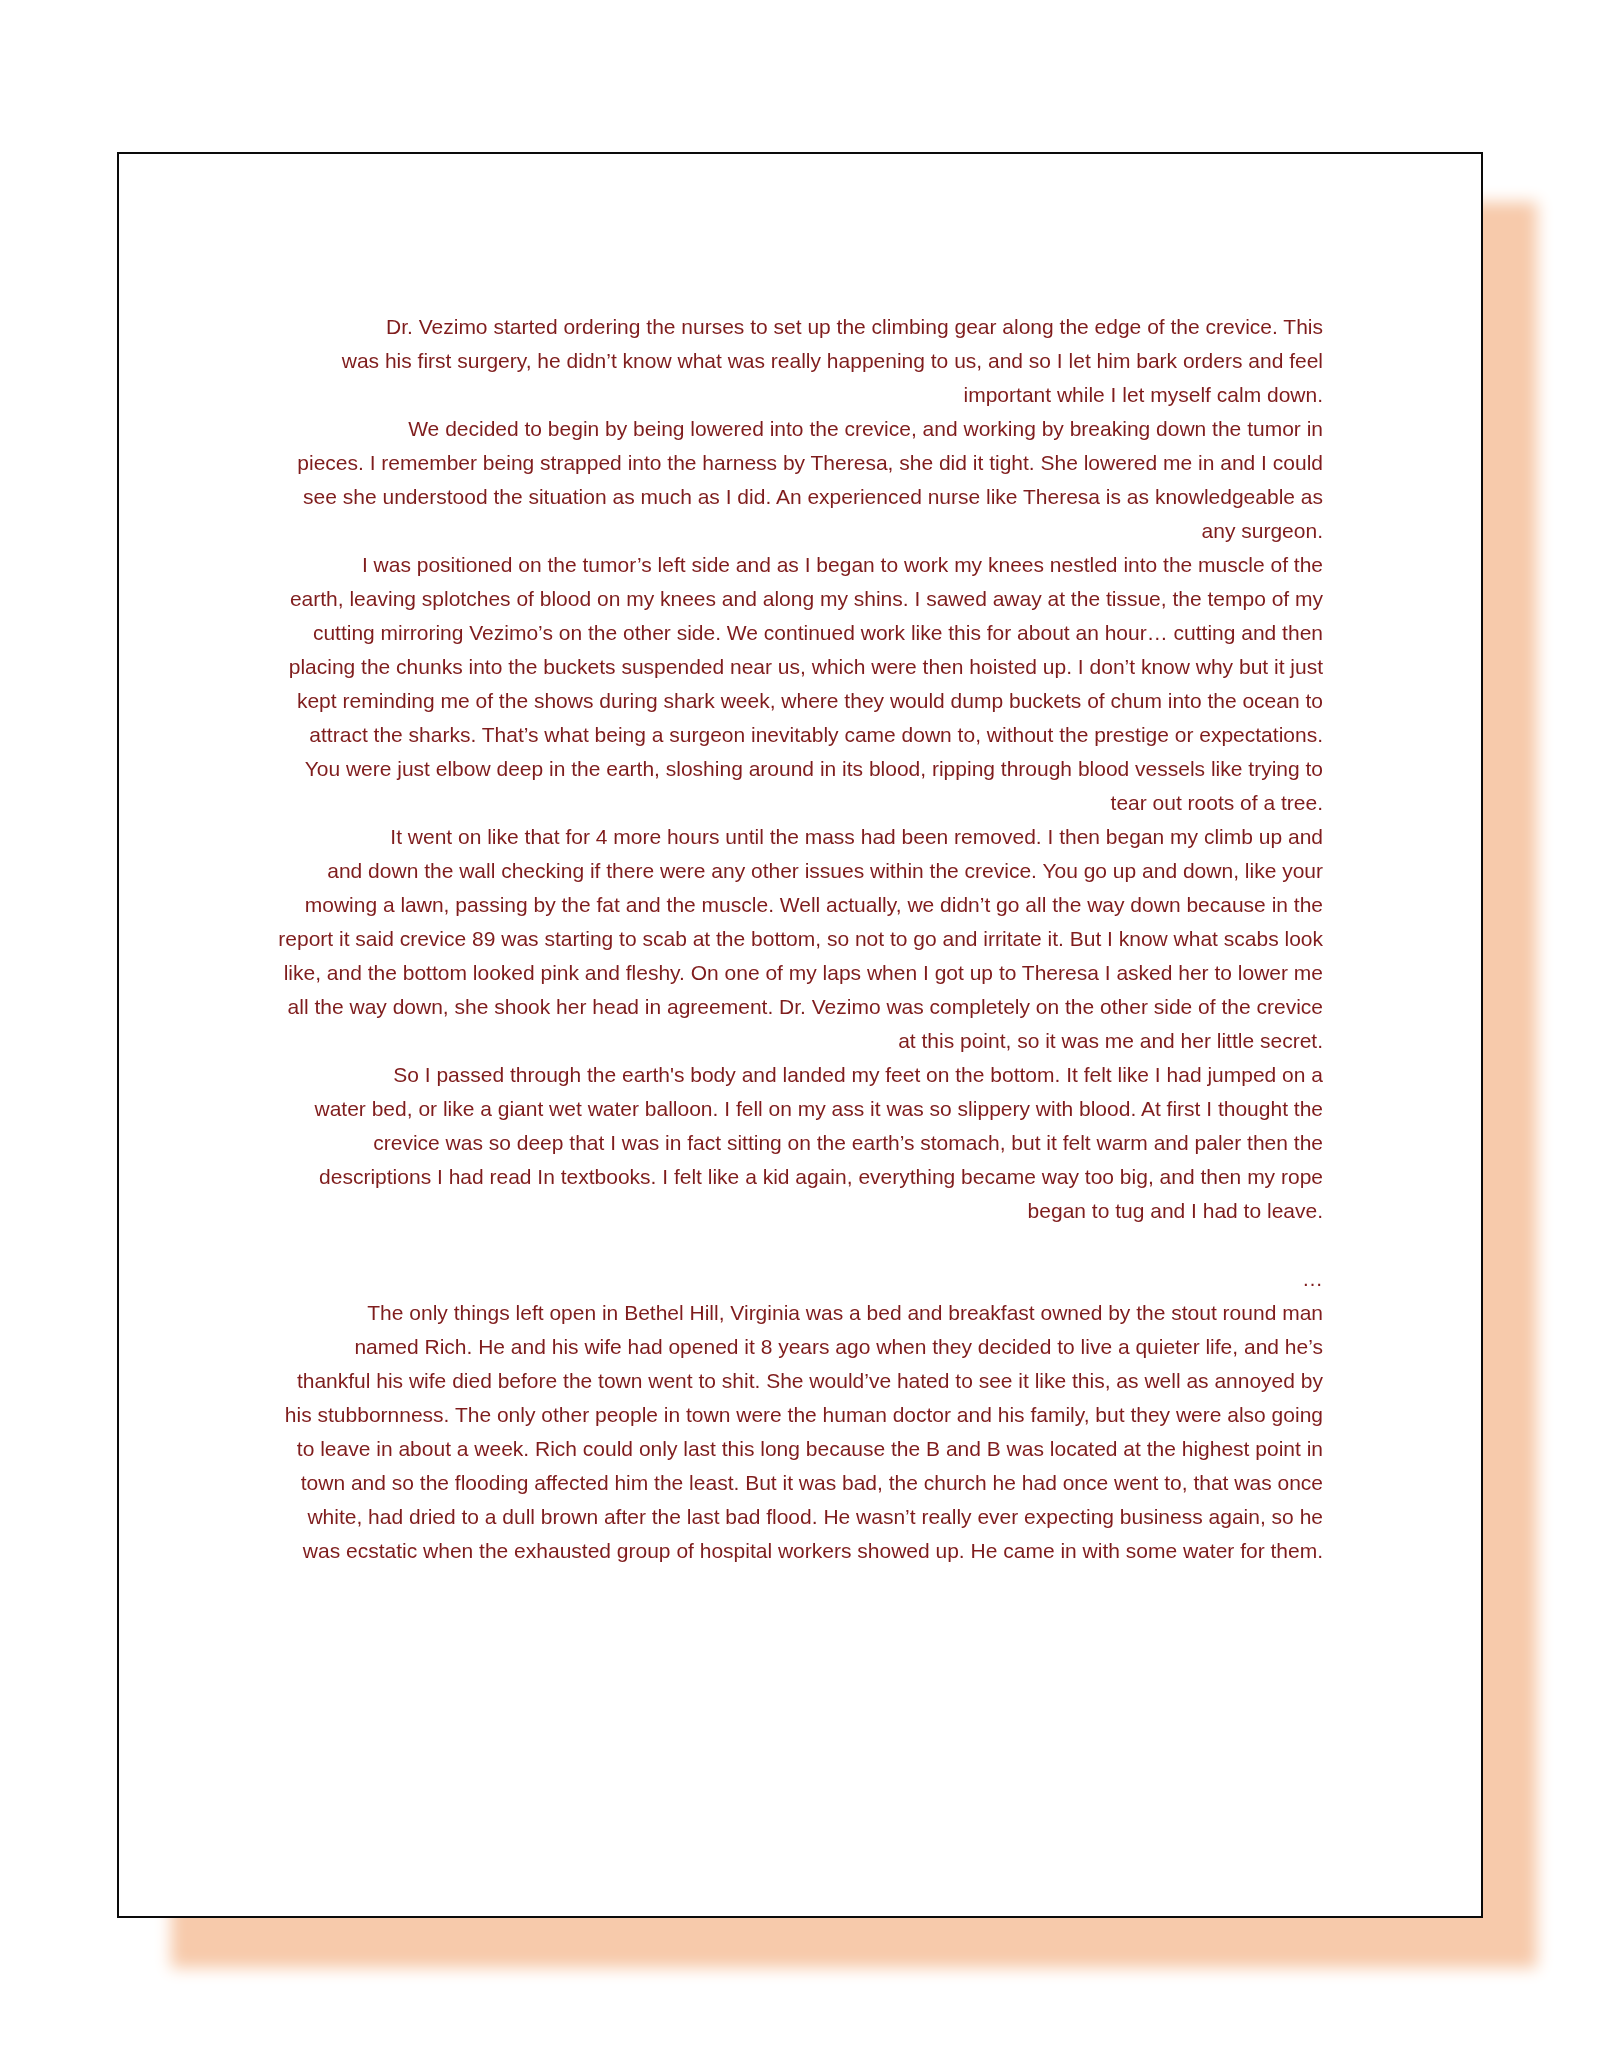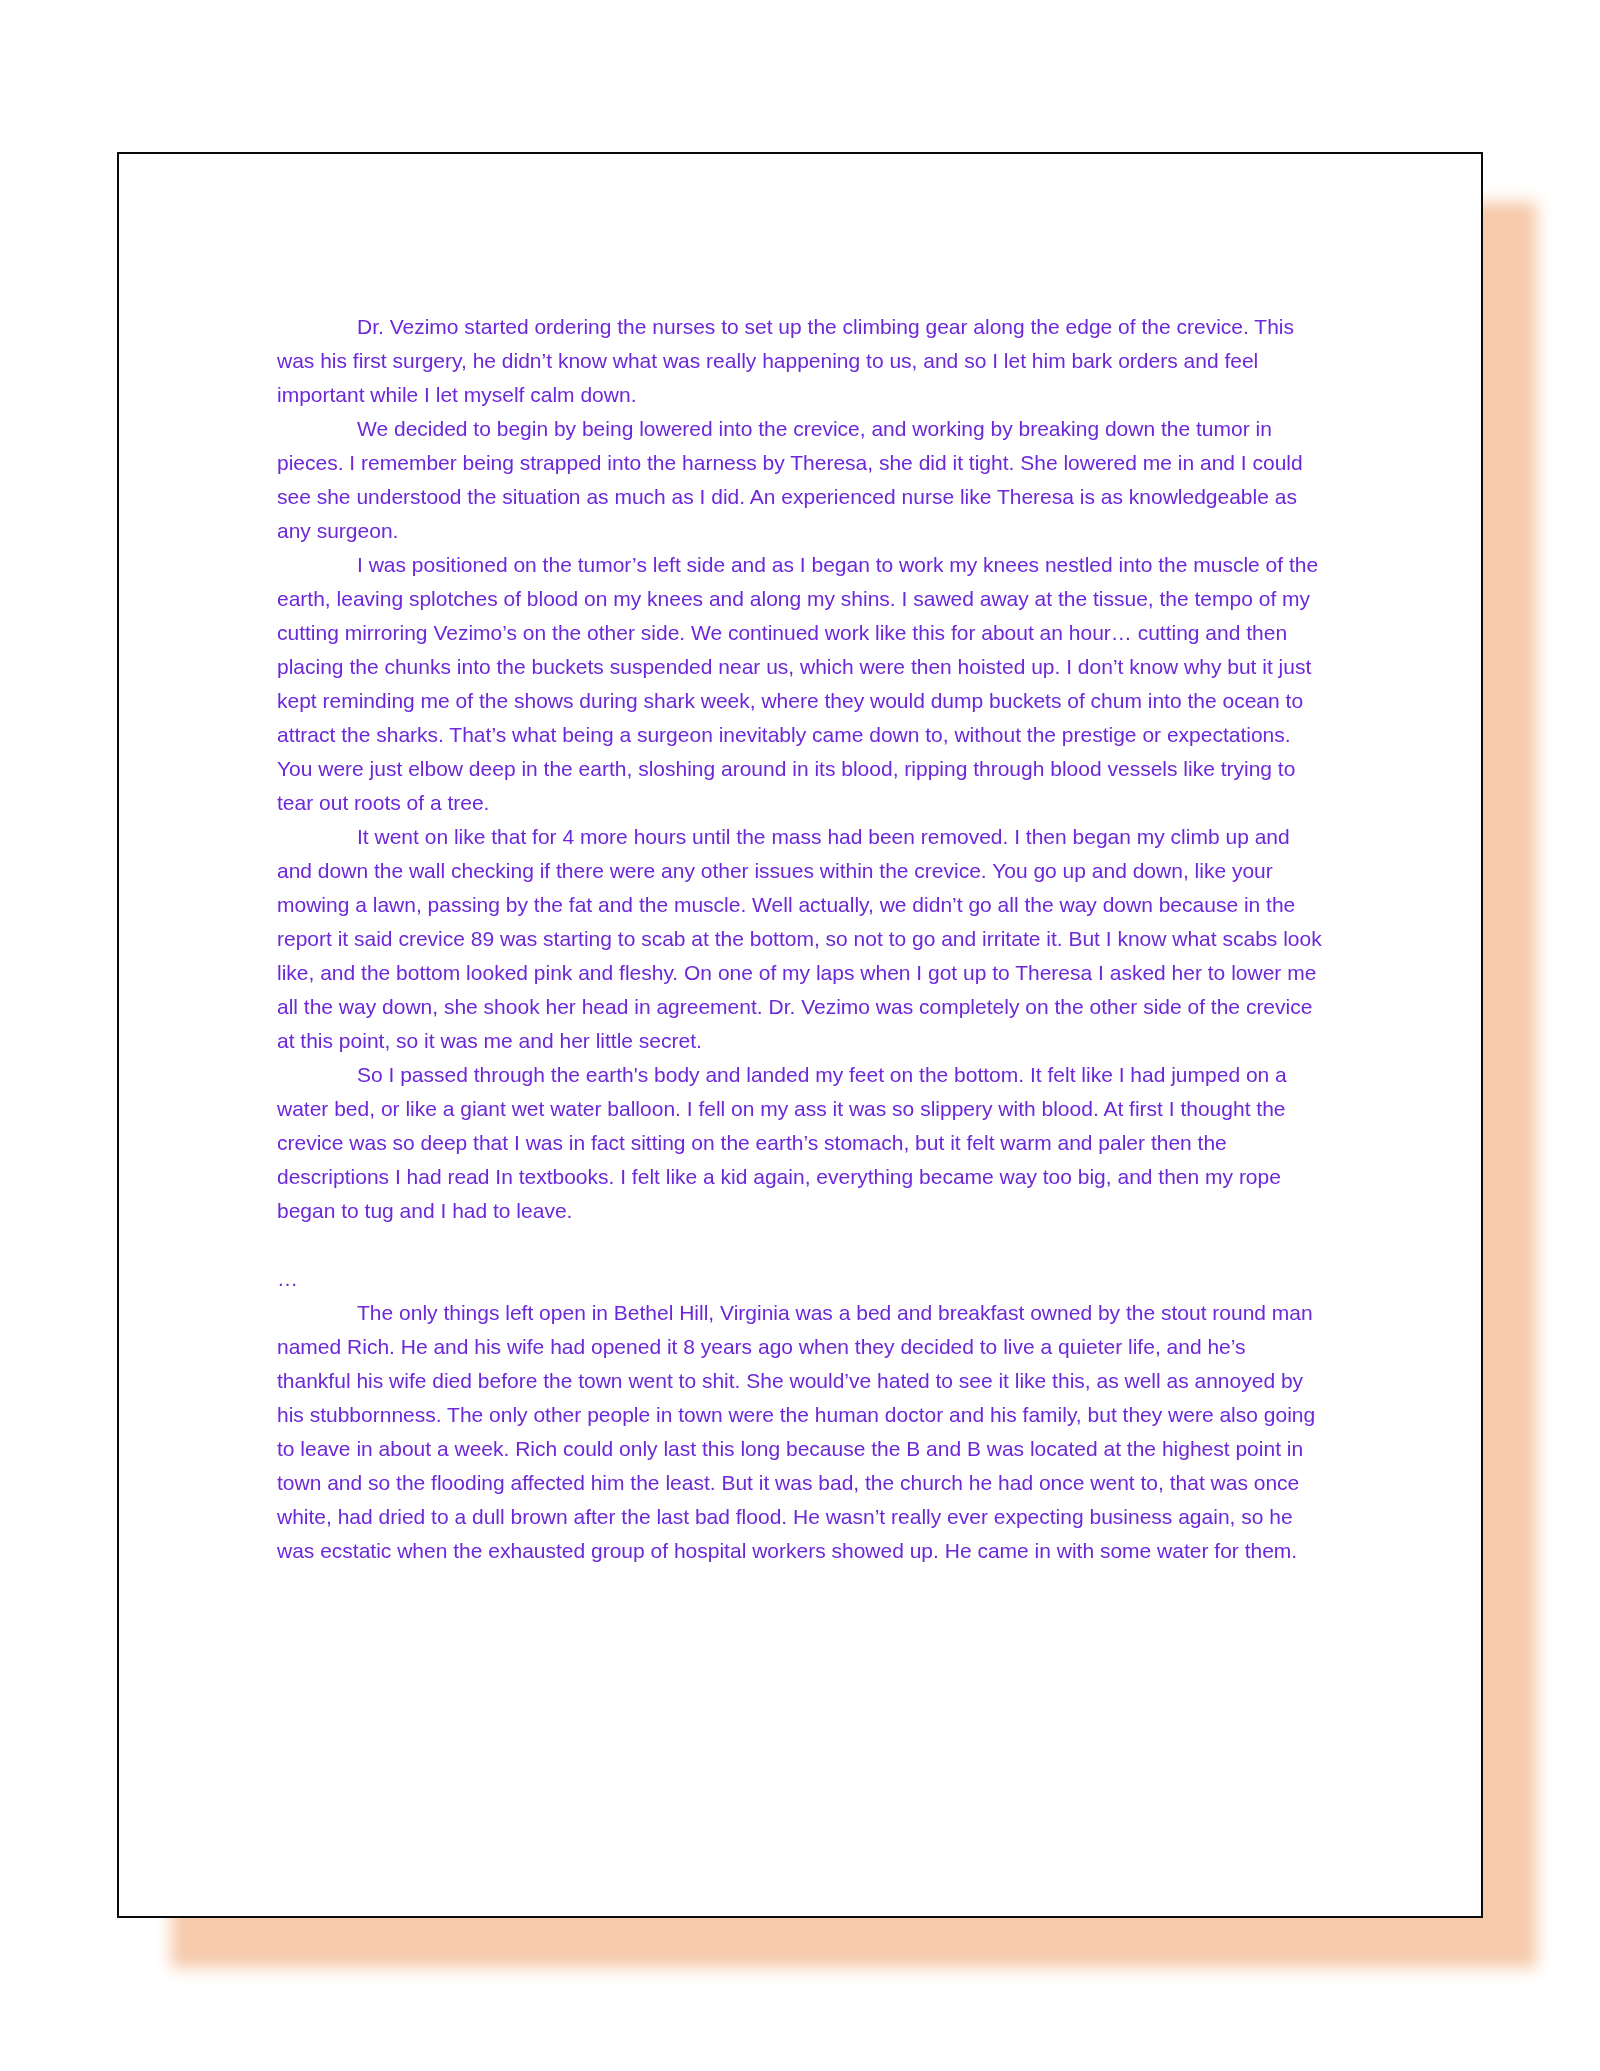--- a/index.html
+++ b/index.html
@@ -23,24 +23,24 @@
     height: 1762px;
     background: #ffffff;
     border: 2px solid #0a0a0a;
     box-shadow: 54px 50px 15px #f7caab;
   }
   .text-block {
     position: absolute;
     left: 158px;
     top: 156px;
     width: 1046px;
-    color: #6d28d9;
+    color: #7f1d1d;
     font-size: 21px;
     line-height: 34px;
-    text-align: left;
+    text-align: right;
   }
   .text-block p.para {
     margin: 0;
     padding: 0;
     text-indent: 80px;
   }
   .text-block p.sep {
     text-indent: 0;
     margin-top: 34px; 
   }

